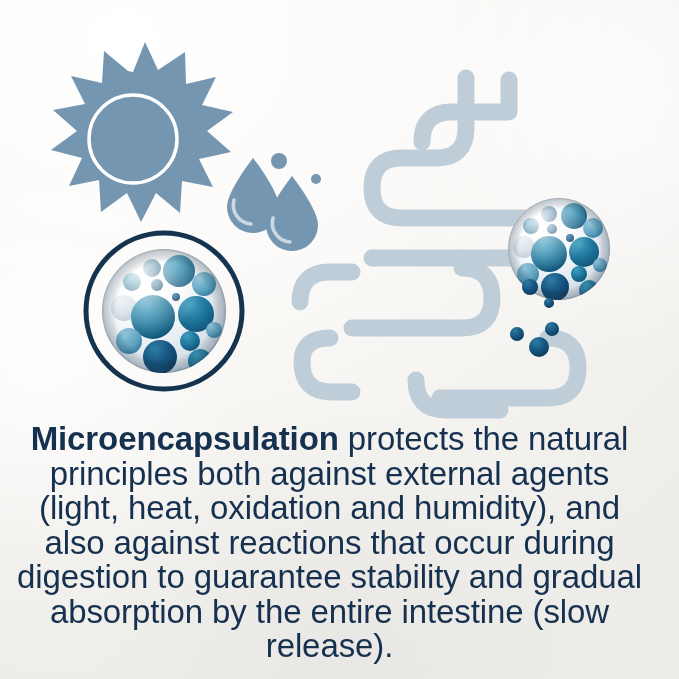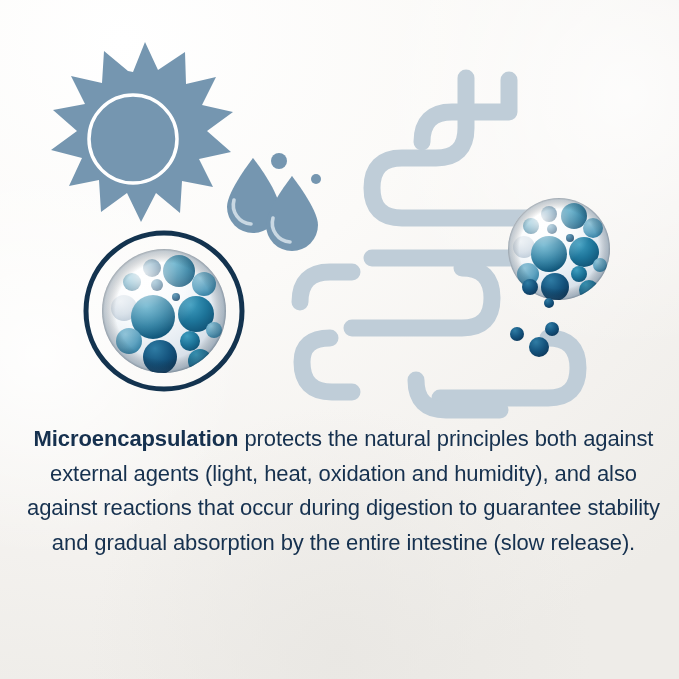--- a/index.html
+++ b/index.html
@@ -29,26 +29,26 @@
       radial-gradient(circle at 50% 97%, rgba(233,231,227,0.9) 0%, rgba(233,231,227,0) 34%);
   }
   .art {
     position: absolute;
     inset: 0;
     width: 679px;
     height: 679px;
   }
   .caption {
     position: absolute;
-    left: 26px;
+    left: 12px;
     top: 422px;
     width: 635px;
     text-align: center;
     color: #16314f;
-    font-size: 22px;
+    font-size: 33px;
     line-height: 34.5px;
     letter-spacing: -0.1px;
     font-weight: 400;
   }
   .caption b {
     font-weight: 700;
   }
 </style>
 </head>
 <body>

